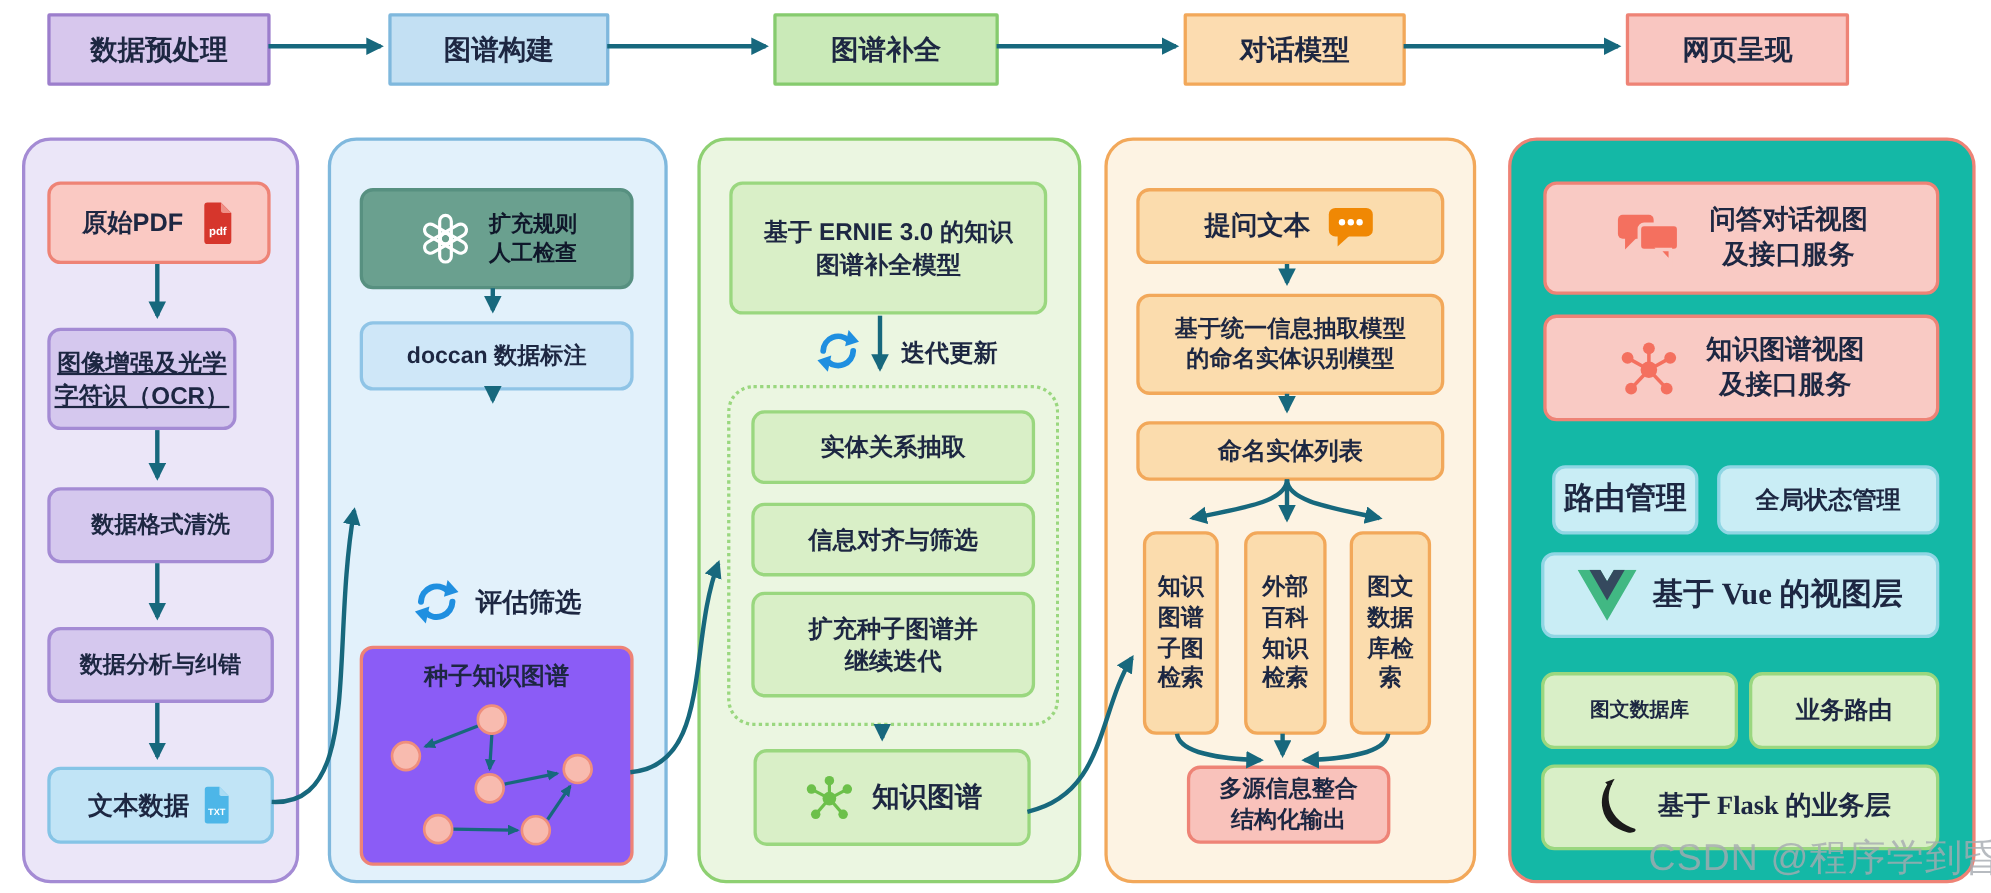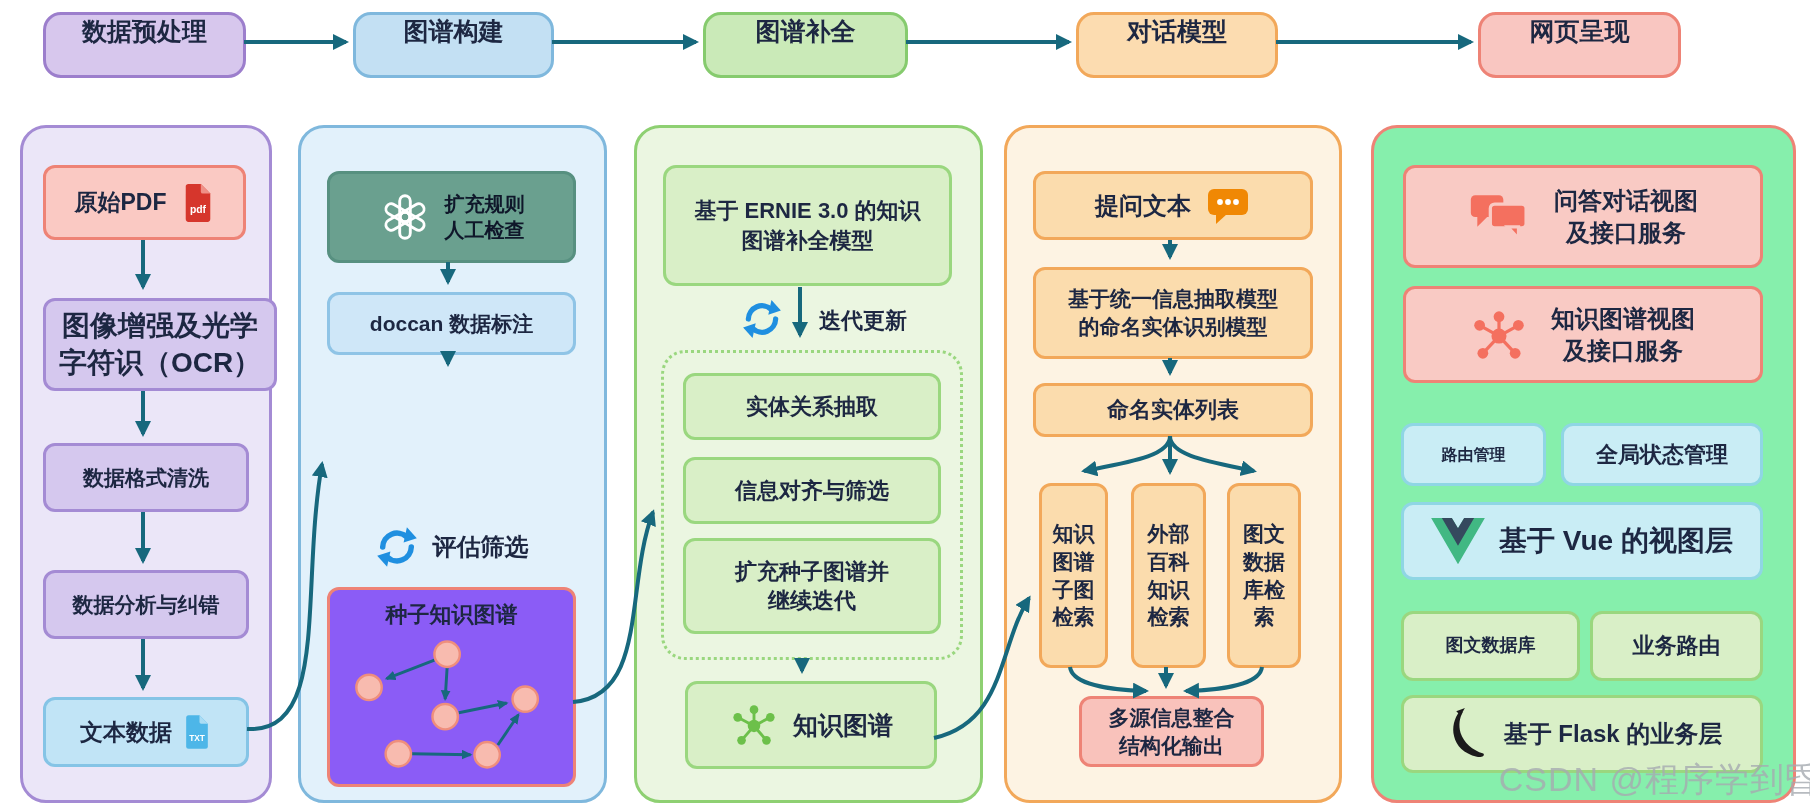--- a/index.html
+++ b/index.html
@@ -1,19 +1,19 @@
 <!DOCTYPE html>
 <html><head>
 <meta charset="utf-8">
 <style>
   html,body{margin:0;padding:0;background:#fff;}
   .canvas{position:relative;width:1810px;height:812px;background:#fff;overflow:hidden;
           font-family:"Liberation Sans","DejaVu Sans",sans-serif;color:#1d2742;}
-  .hbox{position:absolute;top:12px;height:60px;border-radius:18px;border:3px solid;
-        display:flex;justify-content:center;
+  .hbox{position:absolute;top:12px;height:60px;border-radius:2px;border:3px solid;
+        display:flex;align-items:center;justify-content:center;
         font-size:25px;font-weight:bold;}
   .col{position:absolute;top:125px;height:672px;border-radius:26px;border:3px solid;}
   .box{position:absolute;border-radius:12px;border:3px solid;box-sizing:border-box;
        display:flex;align-items:center;justify-content:center;text-align:center;
        font-weight:bold;white-space:pre-line;line-height:1.32;}
   .row{flex-direction:row;gap:14px;}
   .colflex{flex-direction:column;justify-content:flex-start;}
   .purple-box{background:#d5c8ee;border-color:#a48bd4;}
   .pink-box{background:#fac9c3;border-color:#ee8376;}
   .blue-box{background:#cfe7f8;border-color:#8fc4e6;}
@@ -53,21 +53,21 @@
 
   <div class="col" style="left:20px;width:246px;background:#ebe6f8;border-color:#a48bd4;">
     <div class="box pink-box row" style="left:20px;top:37px;width:203px;height:75px;font-size:23px;">
       <span>原始PDF</span>
       <svg class="icon" width="34" height="42" viewBox="0 0 36 44">
         <path d="M8 2 h13 l10 10 v27 q0 3 -3 3 H8 q-3 0 -3 -3 V5 q0 -3 3 -3 z" fill="#d6362c"></path>
         <path d="M21 2 l10 10 h-8 q-2 0 -2 -2 z" fill="#ef9087"></path>
         <text x="18" y="33" text-anchor="middle" font-size="11" font-weight="bold" fill="#fff">pdf</text>
       </svg>
     </div>
-    <div class="box purple-box" style="left:20px;top:170px;width:234px;height:93px;font-size:28px;">
+    <div class="box purple-box" style="left:20px;top:170px;width:172px;height:93px;font-size:22px;text-decoration:underline;">
       <span>图像增强及光学
 字符识（OCR）</span>
     </div>
     <div class="box purple-box" style="left:20px;top:315px;width:206px;height:69px;font-size:21px;">
       <span>数据格式清洗</span>
     </div>
     <div class="box purple-box" style="left:20px;top:442px;width:206px;height:69px;font-size:21px;">
       <span>数据分析与纠错</span>
     </div>
     <div class="box lblue-box row" style="left:20px;top:569px;width:206px;height:70px;font-size:23px;gap:10px;">
@@ -131,21 +131,21 @@
           <circle cx="118" cy="88" r="13"></circle>
           <circle cx="200" cy="70" r="13"></circle>
           <circle cx="70" cy="126" r="13"></circle>
           <circle cx="161" cy="127" r="13"></circle>
         </g>
       </svg>
     </div>
   </div>
 
   <div class="col" style="left:634px;width:343px;background:#ebf6e1;border-color:#8ed072;">
-    <div class="box green-box" style="left:26px;top:37px;width:289px;height:121px;font-size:22px;border-radius:13px;">
+    <div class="box green-box" style="left:26px;top:37px;width:289px;height:121px;font-size:22px;">
       <span>基于 ERNIE 3.0 的知识
 图谱补全模型</span>
     </div>
     <svg class="icon" style="position:absolute;left:104px;top:170px;" width="42" height="42" viewBox="0 0 40 40">
       <path d="M7 20 A 13 13 0 0 1 29 11" stroke="#1f8fe0" stroke-width="5" fill="none" stroke-linecap="round"></path>
       <polygon points="29,2 38,12 26,16" fill="#1f8fe0"></polygon>
       <path d="M33 20 A 13 13 0 0 1 11 29" stroke="#1f8fe0" stroke-width="5" fill="none" stroke-linecap="round"></path>
       <polygon points="11,38 2,28 14,24" fill="#1f8fe0"></polygon>
     </svg>
     <span class="iterlabel" style="left:182px;top:178px;">迭代更新</span>
@@ -208,21 +208,21 @@
     </div>
     <div class="box orange-box" style="left:220px;top:355px;width:74px;height:185px;font-size:21px;padding:4px;">
       <span>图文数据库检索</span>
     </div>
     <div class="box out-box" style="left:72px;top:568px;width:185px;height:71px;font-size:21px;">
       <span>多源信息整合
 结构化输出</span>
     </div>
   </div>
 
-  <div class="col" style="left:1371px;width:419px;background:#86efac;border-color:#ee8376;">
+  <div class="col" style="left:1371px;width:419px;background:#14b8a6;border-color:#ee8376;font-family:Liberation Serif, serif;">
     <div class="box coral-box row" style="left:29px;top:37px;width:360px;height:103px;font-size:24px;gap:24px;">
       <svg class="icon" width="62" height="52" viewBox="0 0 56 48">
         <rect x="2" y="4" width="30" height="20" rx="4" fill="#f4705f"></rect>
         <path d="M8 23 L8 33 L18 23 Z" fill="#f4705f"></path>
         <g stroke="#f9cac4" stroke-width="3">
           <rect x="20" y="12" width="33" height="22" rx="4" fill="#f4705f"></rect>
           <path d="M46 33 L46 44 L36 33 Z" fill="#f4705f"></path>
         </g>
       </svg>
       <span>问答对话视图
@@ -242,21 +242,21 @@
           <circle cx="26" cy="7" r="5"></circle>
             <circle cx="8" cy="15" r="5"></circle>
             <circle cx="44" cy="15" r="5"></circle>
           <circle cx="11" cy="41" r="5"></circle>
             <circle cx="41" cy="41" r="5"></circle>
         </g>
       </svg>
       <span>知识图谱视图
 及接口服务</span>
     </div>
-    <div class="box cyan-box" style="left:27px;top:295px;width:145px;height:63px;font-size:16px;">
+    <div class="box cyan-box" style="left:37px;top:295px;width:133px;height:63px;font-size:28px;">
       <span>路由管理</span>
     </div>
     <div class="box cyan-box" style="left:187px;top:295px;width:202px;height:63px;font-size:22px;">
       <span>全局状态管理</span>
     </div>
     <div class="box cyan-box row" style="left:27px;top:374px;width:362px;height:78px;font-size:28px;">
       <svg class="icon" width="54" height="47" viewBox="0 0 40 35">
         <path d="M24.6 0 L20 7.7 L15.4 0 H0 L20 34.5 L40 0 Z" fill="#41b883"></path>
         <path d="M24.6 0 L20 7.7 L15.4 0 H8 L20 20.7 L32 0 Z" fill="#35495e"></path>
       </svg>

